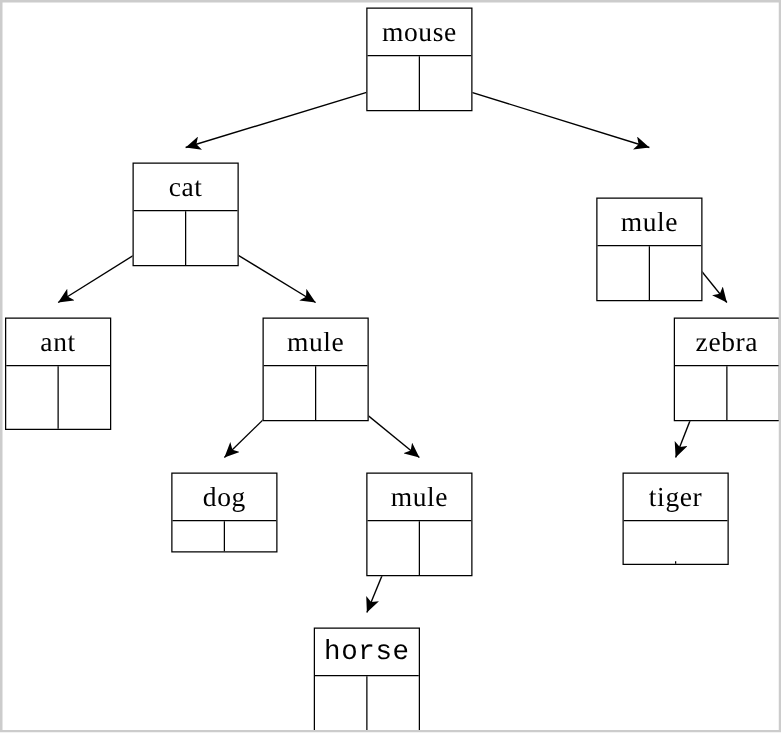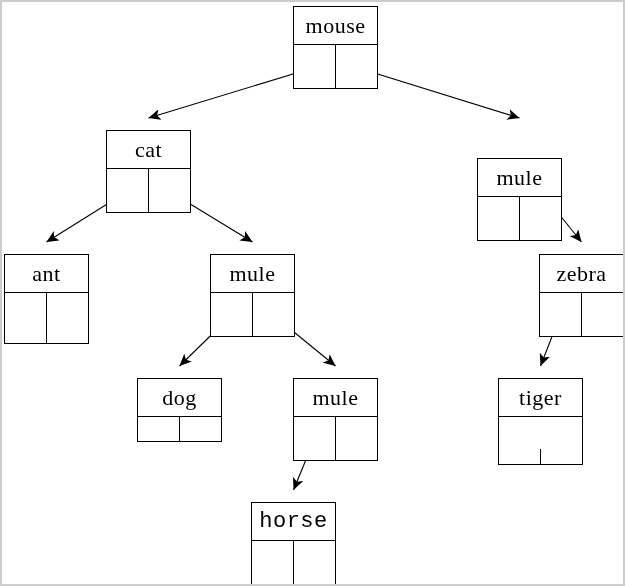--- a/index.html
+++ b/index.html
@@ -132,21 +132,21 @@
           <div class="cell right"></div>
         </div>
       </div>
       <div class="node" style="left: 291px; top: 376px; width: 85px; height: 83px;">
         <div class="node-label">mule</div>
         <div class="cells">
           <div class="cell left"></div>
           <div class="cell right"></div>
         </div>
       </div>
-      <div class="node" style="left: 496px; top: 376px; width: 85px; height: 87px; gap: 32px;">
+      <div class="node" style="left: 496px; top: 376px; width: 85px; height: 74px; gap: 32px;">
         <div class="node-label">tiger</div>
         <div class="cells">
           <div class="cell left"></div>
           <div class="cell right"></div>
         </div>
       </div>
       <div class="node" style="left: 249px; top: 500px; width: 85px; height: 83px; font-family: Liberation Mono, monospace;">
         <div class="node-label">horse</div>
         <div class="cells">
           <div class="cell left"></div>

